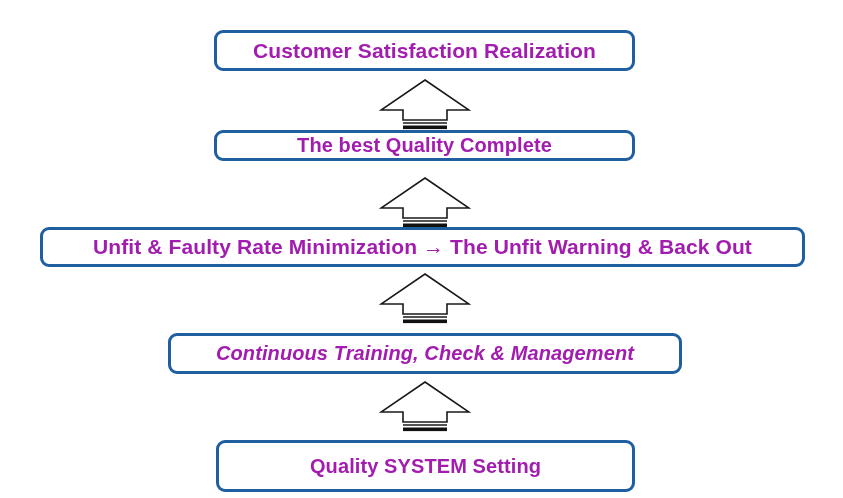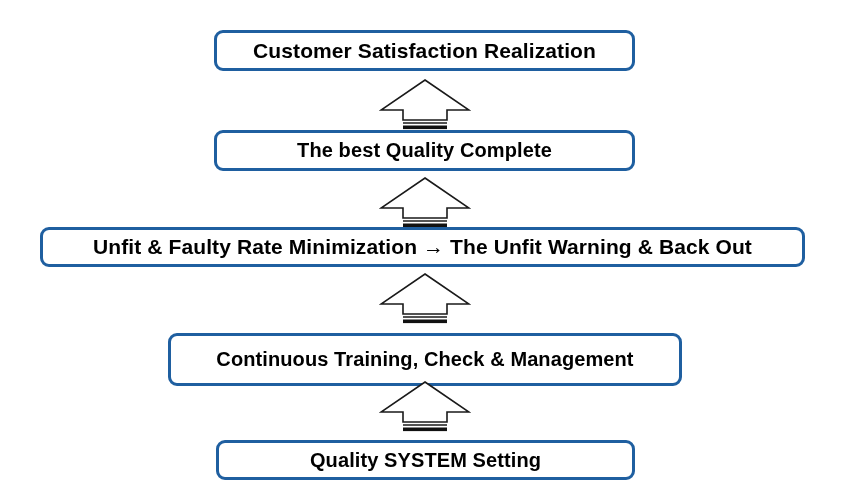--- a/index.html
+++ b/index.html
@@ -24,30 +24,30 @@
     border: 3px solid #1F5FA0;
     border-radius: 9px;
     display: flex;
     align-items: center;
     justify-content: center;
     text-align: center;
   }
   .flow-box-label {
     font-family: "Liberation Sans", sans-serif;
     font-weight: bold;
-    color: #000000;
+    color: #a21caf;
     letter-spacing: 0.1px;
     white-space: nowrap;
   }
   
   .box-1 { left: 214px;  top: 30px;  width: 421px; height: 41px; }
-  .box-2 { left: 214px;  top: 130px; width: 421px; height: 41px; }
+  .box-2 { left: 214px;  top: 130px; width: 421px; height: 31px; }
   .box-3 { left: 40px;   top: 227px; width: 765px; height: 40px; text-align: right; }
-  .box-4 { left: 168px;  top: 333px; width: 514px; height: 53px; }
-  .box-5 { left: 216px;  top: 440px; width: 419px; height: 40px; }
+  .box-4 { left: 168px;  top: 333px; width: 514px; height: 41px; font-style: italic; }
+  .box-5 { left: 216px;  top: 440px; width: 419px; height: 52px; }
 
   .box-1 .flow-box-label { font-size: 21px; }
   .box-2 .flow-box-label { font-size: 20px; }
   .box-3 .flow-box-label { font-size: 21px; }
   .box-4 .flow-box-label { font-size: 20px; }
   .box-5 .flow-box-label { font-size: 20px; }
 
   .arrow-up {
     position: absolute;
     width: 92px;

